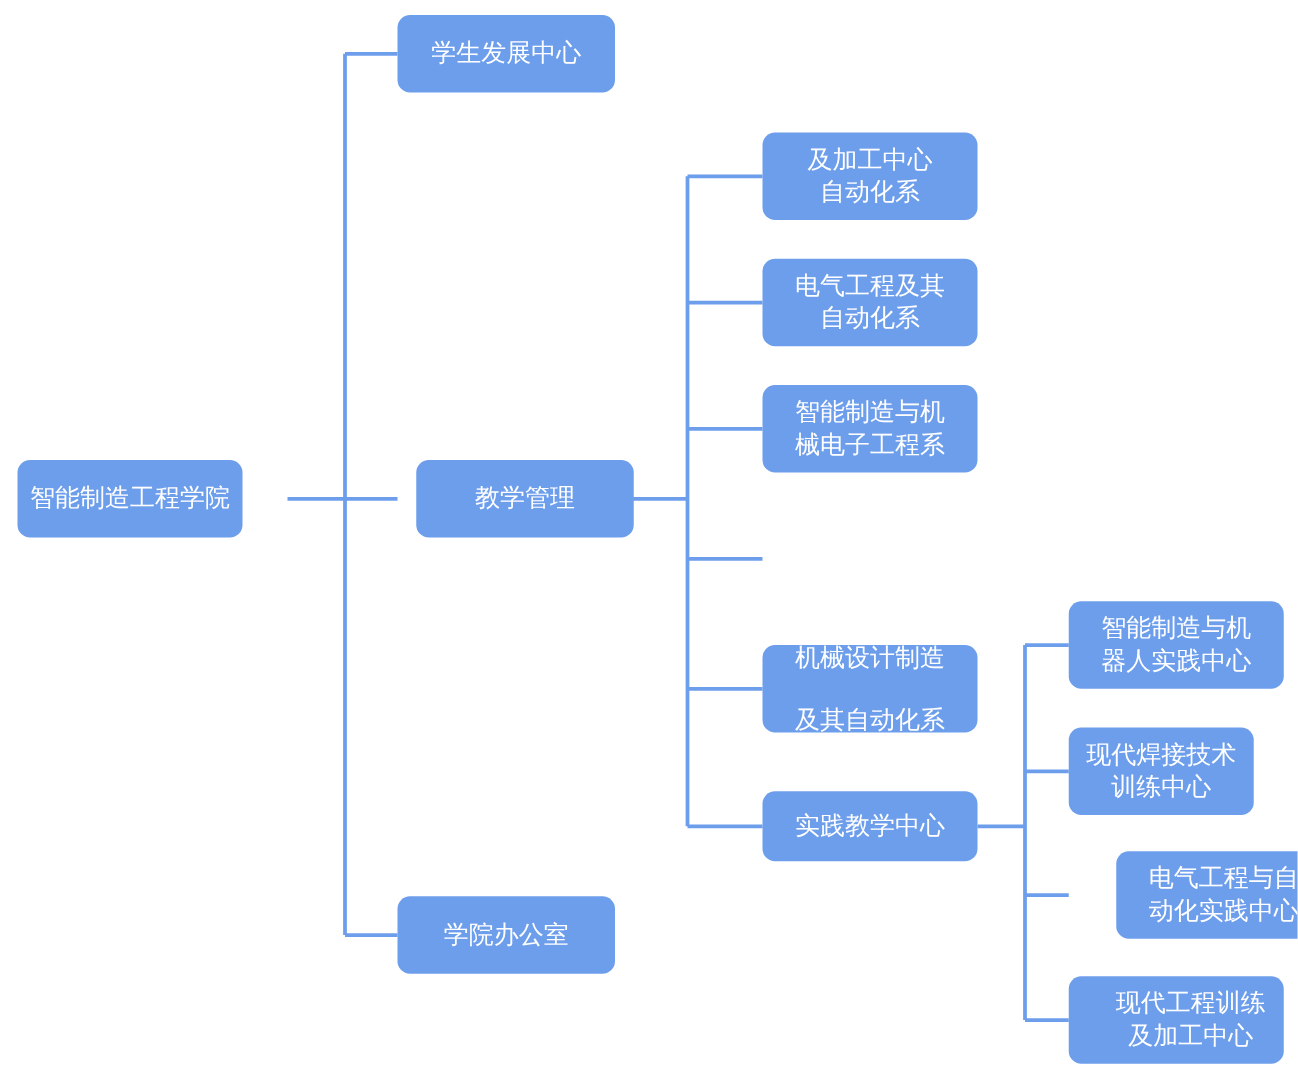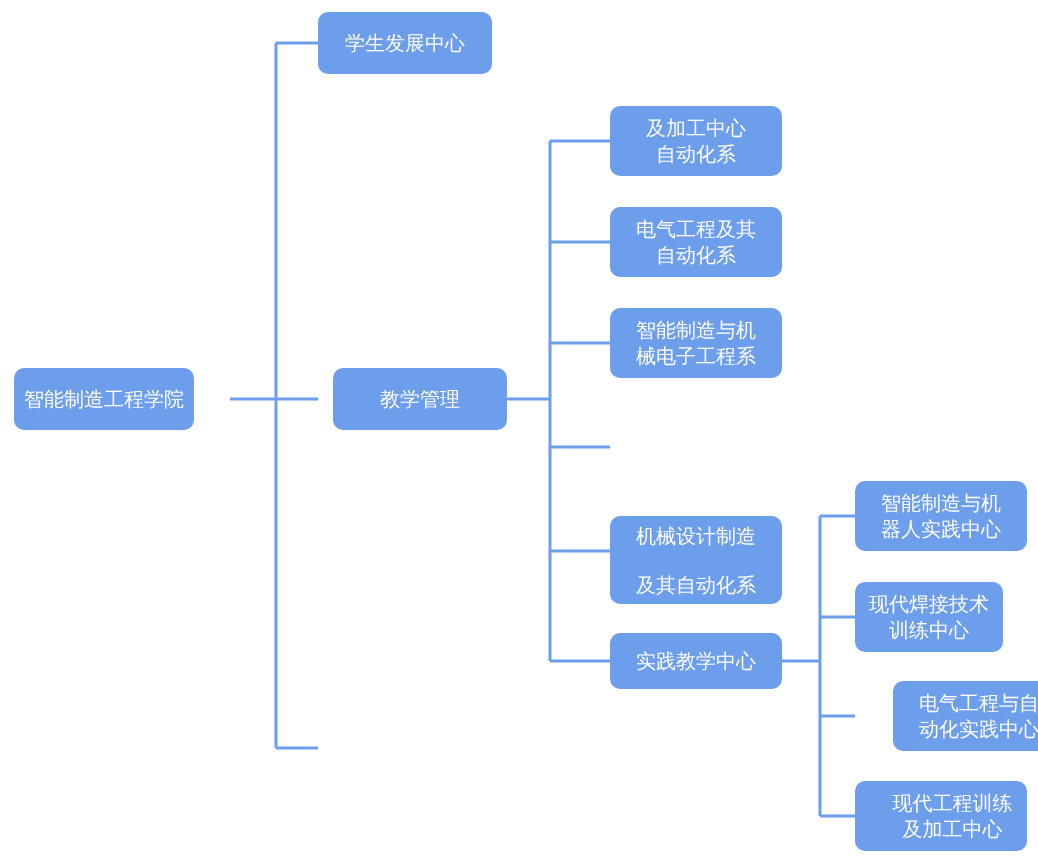--- a/index.html
+++ b/index.html
@@ -77,38 +77,41 @@
   </div>
 
   <div class="node" style="left:318px;top:12px;width:174px;height:62px;">
     <span class="ln">学生发展中心</span>
   </div>
 
   <div class="node" style="left:318px;top:368px;width:174px;height:62px;margin-left:15px;">
     <span class="ln">教学管理</span>
   </div>
 
+  <div class="node" style="left:318px;top:717px;width:174px;height:62px;">
+    <span class="ln">学院办公室</span>
+  </div>
 
   <div class="node" style="left:610px;top:106px;width:172px;height:70px;">
     <span class="ln">及加工中心</span>
     <span class="ln">自动化系</span>
   </div>
 
   <div class="node" style="left:610px;top:207px;width:172px;height:70px;">
     <span class="ln">电气工程及其</span>
     <span class="ln">自动化系</span>
   </div>
 
   <div class="node" style="left:610px;top:308px;width:172px;height:70px;">
     <span class="ln">智能制造与机</span>
     <span class="ln">械电子工程系</span>
   </div>
 
 
-  <div class="node" style="left:610px;top:516px;width:172px;height:88px;gap:23px;">
+  <div class="node" style="left:610px;top:516px;width:172px;height:70px;gap:23px;">
     <span class="ln">机械设计制造</span>
     <span class="ln">及其自动化系</span>
   </div>
 
   <div class="node" style="left:610px;top:633px;width:172px;height:56px;">
     <span class="ln">实践教学中心</span>
   </div>
 
   <div class="node" style="left:855px;top:481px;width:172px;height:70px;">
     <span class="ln">智能制造与机</span>

